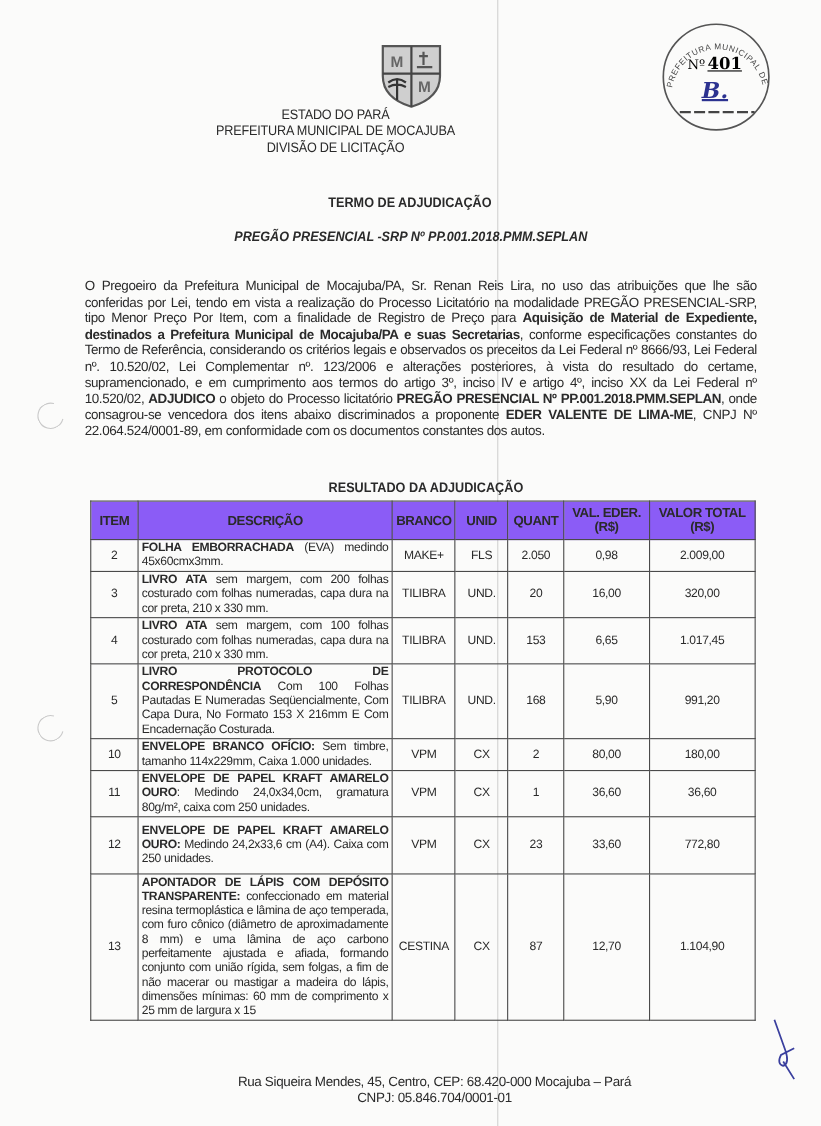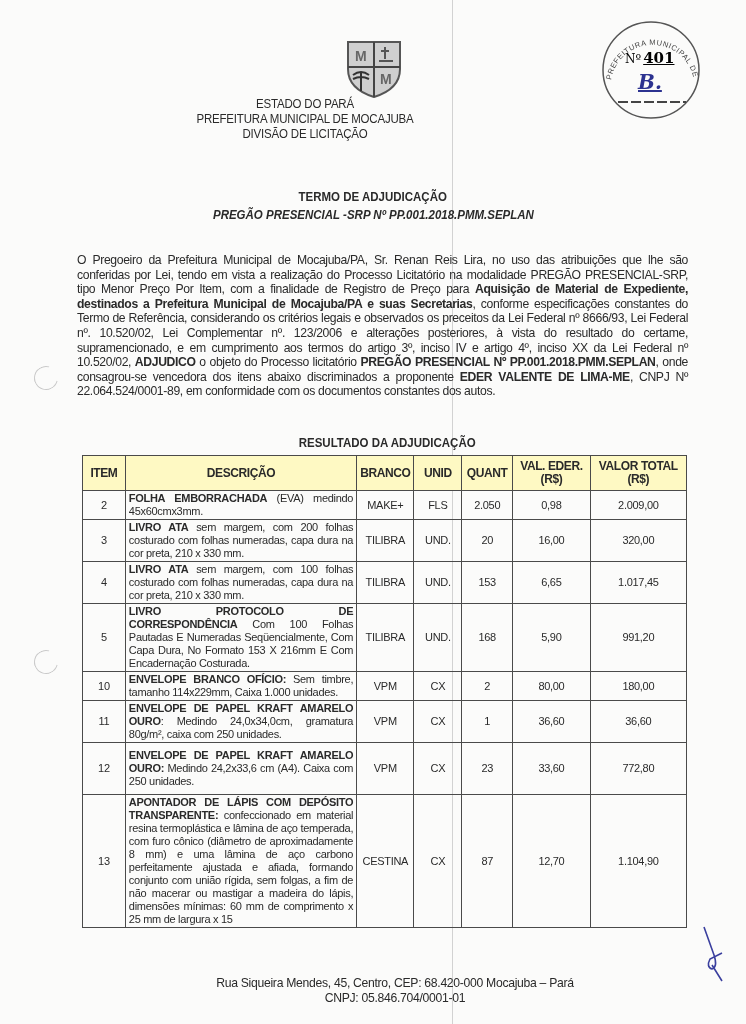--- a/index.html
+++ b/index.html
@@ -55,21 +55,21 @@
     position: absolute; left: 0; width: 746px; top: 436px; text-align: center;
     font-weight: bold; font-size: 12.5px; text-decoration: underline; padding-left: 14px;
   }
   .table-title span { display: inline-block; transform: scaleX(0.92); }
   table.items {
     position: absolute; left: 82px; top: 455px; width: 605px;
     border-collapse: collapse; font-size: 11px; letter-spacing: -0.3px;
   }
   table.items th, table.items td { border: 1px solid #4a4a4a; padding: 0 3px; }
   table.items th {
-    background: #fef9c3; font-weight: bold; font-size: 12px; height: 34px;
+    background: #8b5cf6; font-weight: bold; font-size: 12px; height: 34px;
     line-height: 13px; letter-spacing: -0.4px; margin-left: 14px;
   }
   table.items td { text-align: center; vertical-align: middle; line-height: 13px; }
   table.items td.desc { text-align: justify; padding: 1px 3px; }
   .footer {
     position: absolute; left: 0; width: 746px; top: 976px; text-align: center;
     font-size: 12.2px; line-height: 15px; letter-spacing: -0.3px; padding-left: 22px;
   }
   .signature { position: absolute; left: 700px; top: 925px; width: 30px; height: 60px; }
 </style>
@@ -104,21 +104,21 @@
   <text font-size="7.5" font-family="Liberation Sans, sans-serif" fill="#444" letter-spacing="0.6">
     <textPath href="#ringpath">PREFEITURA MUNICIPAL DE MOCAJUBA</textPath>
   </text>
   <line x1="22" y1="84" x2="90" y2="84" stroke="#444" stroke-width="2" stroke-dasharray="10 3"></line>
 </svg>
 <div class="stamp-num">
   <span class="no">Nº</span><span class="val">401</span>
 </div>
 <div class="stamp-init">B.</div>
 
-<div class="title" style="top:190px;"><span>TERMO DE ADJUDICAÇÃO</span></div>
+<div class="title" style="top:177px;"><span>TERMO DE ADJUDICAÇÃO</span></div>
 <div class="title" style="top:208px;font-style:italic;"><span>PREGÃO PRESENCIAL -SRP Nº PP.001.2018.PMM.SEPLAN</span></div>
 
 <div class="body-text"><span>O Pregoeiro da Prefeitura Municipal de Mocajuba/PA, Sr. Renan Reis Lira, no uso das atribuições que lhe são conferidas por Lei, tendo em vista a realização do Processo Licitatório na modalidade PREGÃO PRESENCIAL-SRP, tipo Menor Preço Por Item, com a finalidade de Registro de Preço para </span><b>Aquisição de Material de Expediente, destinados a Prefeitura Municipal de Mocajuba/PA e suas Secretarias</b><span>, conforme especificações constantes do Termo de Referência, considerando os critérios legais e observados os preceitos da Lei Federal nº 8666/93, Lei Federal nº. 10.520/02, Lei Complementar nº. 123/2006 e alterações posteriores, à vista do resultado do certame, supramencionado, e em cumprimento aos termos do artigo 3º, inciso IV e artigo 4º, inciso XX da Lei Federal nº 10.520/02, </span><b>ADJUDICO</b><span> o objeto do Processo licitatório </span><b>PREGÃO PRESENCIAL Nº PP.001.2018.PMM.SEPLAN</b><span>, onde consagrou-se vencedora dos itens abaixo discriminados a proponente </span><b>EDER VALENTE DE LIMA-ME</b><span>, CNPJ Nº 22.064.524/0001-89, em conformidade com os documentos constantes dos autos.</span></div>
 
 <div class="table-title"><span>RESULTADO DA ADJUDICAÇÃO</span></div>
 
 <table class="items">
   <colgroup>
     <col style="width:43px">
       <col style="width:233px">

